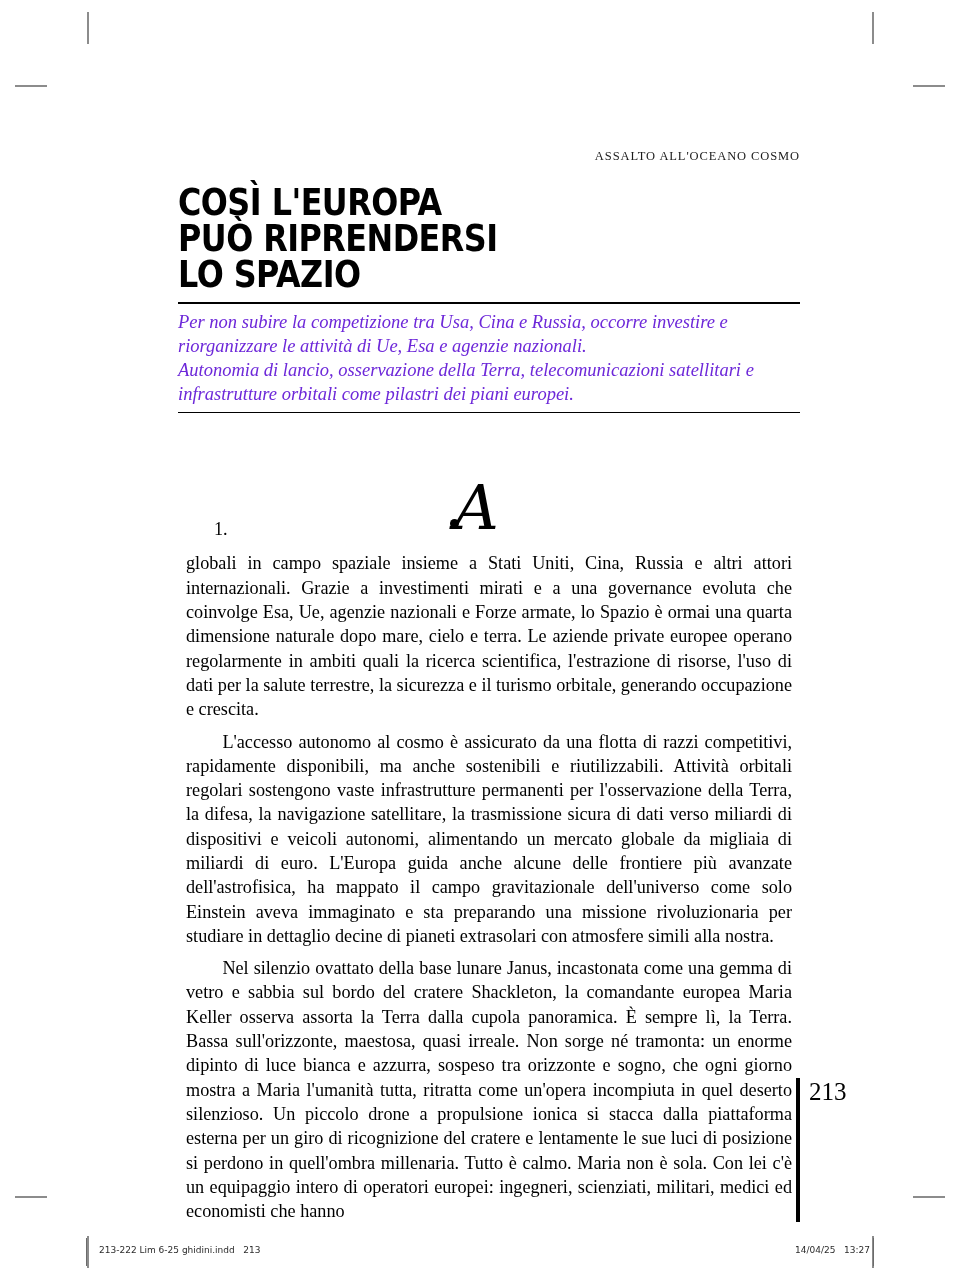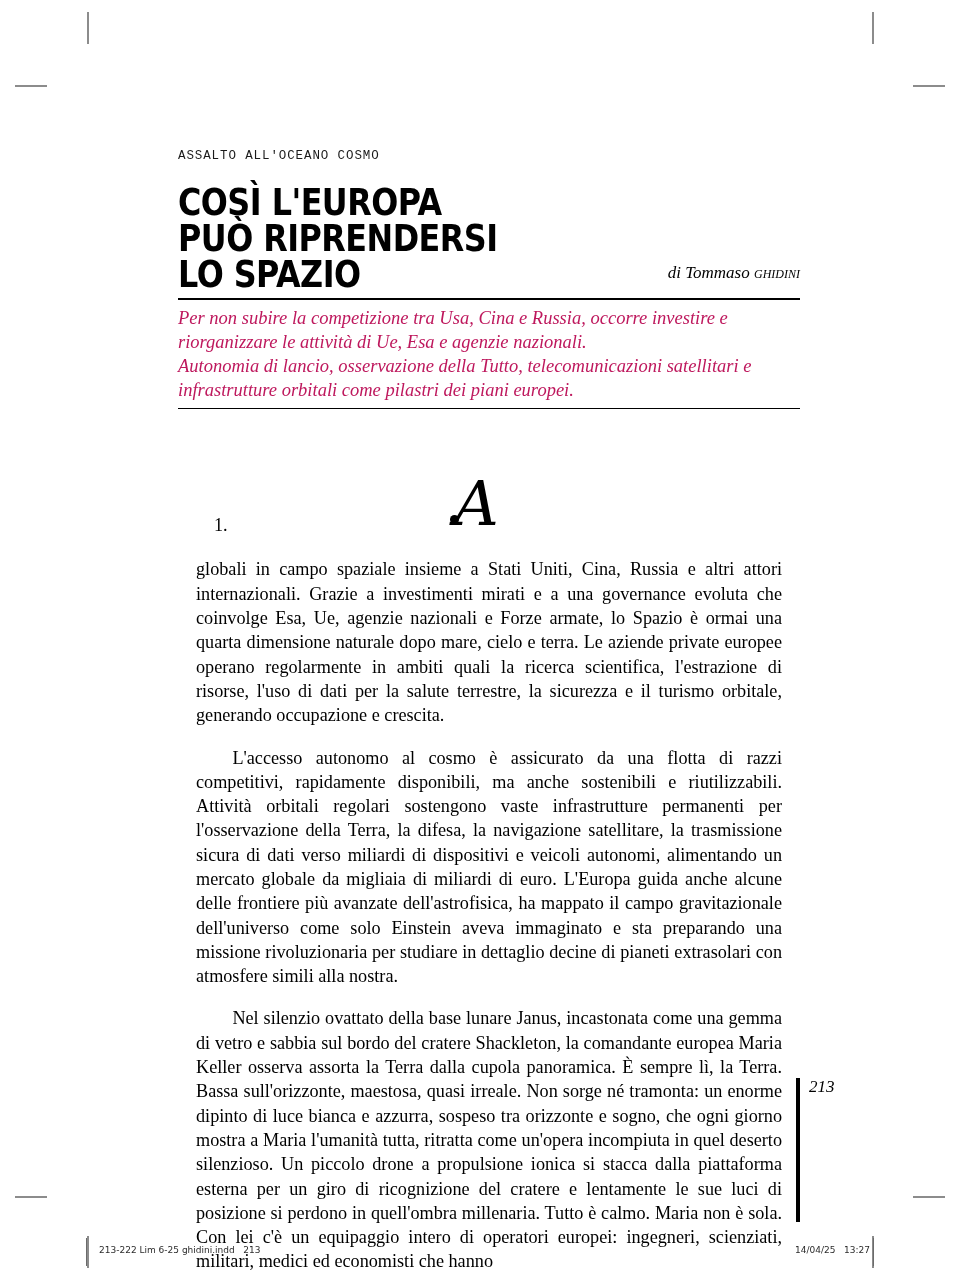--- a/index.html
+++ b/index.html
@@ -36,28 +36,29 @@
   
   .page {
     position: absolute;
     left: 178px;
     top: 150px;
     width: 622px;
   }
 
   
   .kicker {
-    font-family: Liberation Mono, monospace;
+    font-family: Liberation Serif, serif;
     font-size: 12.5px;
     letter-spacing: 0.9px;
     font-variant: small-caps;
     text-transform: uppercase;
     color: #1a1a1a;
     margin: 0 0 22px 0;
     line-height: 1;
+    text-align: right;
   }
 
   
   .headline {
     font-family: "DejaVu Sans", "Liberation Sans", sans-serif;
     font-weight: bold;
     font-size: 37px;
     line-height: 0.98;
     letter-spacing: -0.6px;
     transform: scaleX(0.86);
@@ -89,35 +90,35 @@
   .rule-thick { border-top: 2px solid #000; margin-top: 9px; }
   .rule-thin  { border-top: 1px solid #000; margin-top: 6px; }
 
   
   .standfirst {
     font-family: "Liberation Serif", "DejaVu Serif", serif;
     font-style: italic;
     font-size: 18.5px;
     line-height: 1.30;
     margin: 6px 0 0 0;
-    color: #be185d;
+    color: #6d28d9;
   }
   .standfirst p { margin: 0; }
 
   
   .body-text {
     margin-top: 98px;
     font-size: 18.2px;
     line-height: 1.335;
     text-align: justify;
     color: #000;
     hyphens: auto;
   }
   .body-text p {
-    margin: 18px;
+    margin: 8px;
     text-indent: 2.0em;
   }
   .body-text p.first { text-indent: 0; }
 
   
   .lead-line {
     position: relative;
     height: 32px;
   }
   .sect-num {
@@ -169,22 +170,21 @@
     top: 1078px;
     width: 4px;
     height: 144px;
     background: #000;
   }
   .folio {
     position: absolute;
     left: 809px;
     top: 1078px;
     font-family: "Liberation Serif", "DejaVu Serif", serif;
-    font-style: italic;
-    font-size: 17px;
+    font-size: 25px;
     line-height: 1.1;
   }
 
   
   .footer-rule-l {
     position: absolute;
     left: 86px;
     top: 1238px;
     width: 1px;
     height: 28px;
@@ -224,29 +224,26 @@
 <div class="page">
 
   <div class="kicker">ASSALTO ALL'OCEANO COSMO</div>
 
   <h1 class="headline">
     <span class="hl-line">COSÌ L'EUROPA</span>
     <span class="hl-line">PUÒ RIPRENDERSI</span>
     <span class="hl-line">LO SPAZIO</span>
   </h1>
 
-  <div class="byline-row">
-    <span class="byline"><span>di </span><span>Tommaso </span><span class="sc">Ghidini</span></span>
-  </div>
 
   <div class="rule-thick"></div>
 
   <div class="standfirst">
     <p>Per non subire la competizione tra Usa, Cina e Russia, occorre investire e riorganizzare le attività di Ue, Esa e agenzie nazionali.</p>
-    <p>Autonomia di lancio, osservazione della Tutto, telecomunicazioni satellitari e infrastrutture orbitali come pilastri dei piani europei.</p>
+    <p>Autonomia di lancio, osservazione della Terra, telecomunicazioni satellitari e infrastrutture orbitali come pilastri dei piani europei.</p>
   </div>
 
   <div class="rule-thin"></div>
 
   <div class="body-text">
 
     <div class="lead-line">
       <span class="sect-num">1.</span>
       <span class="dropcap-wrap">
         <span class="dropcap-dot"></span>

